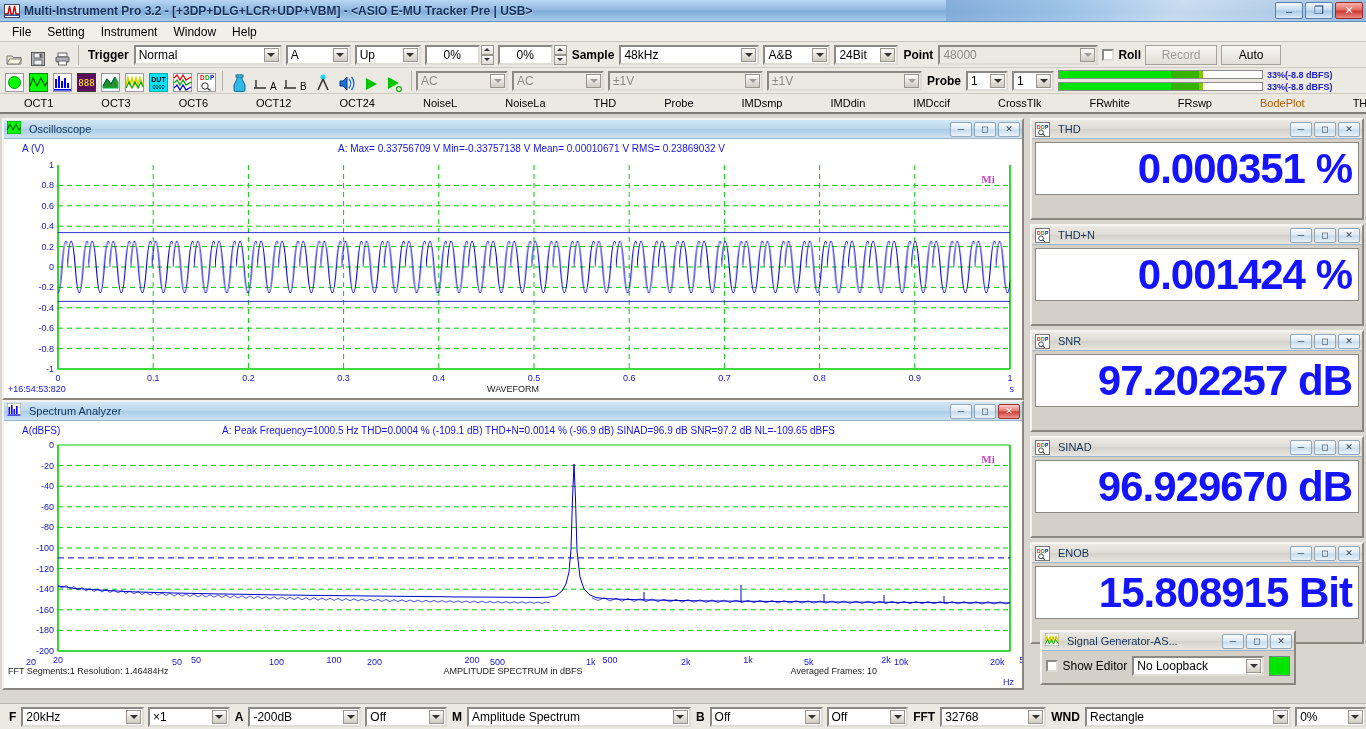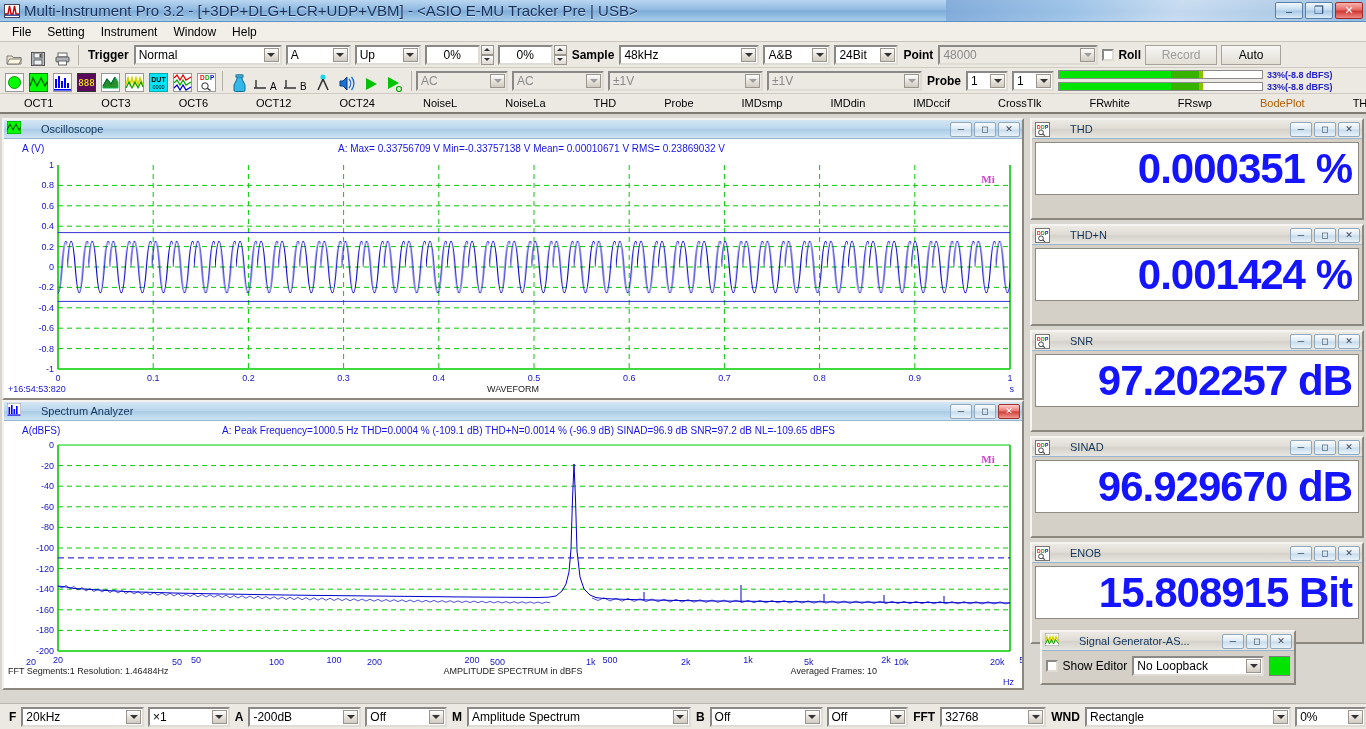--- a/index.html
+++ b/index.html
@@ -27,21 +27,21 @@
     background:linear-gradient(120deg,#7fa8d8 0%,#9fc4e8 30%,#cfe0f2 55%,#b6cfe8 80%,#8fb5dd 100%);
     opacity:.85;
   }
   .ti-logo {
     width:16px;height:14px;margin:0 4px 0 4px;
     background:#fff;border:1px solid #445;position:relative;z-index:2;
     display:flex;align-items:center;justify-content:center;
   }
   .ti-logo svg{display:block}
   #title-text {
-    font-size:15px; color:#16305a; font-weight:400; z-index:2;
+    font-size:12px; color:#16305a; font-weight:700; z-index:2;
     white-space:nowrap; text-shadow:0 1px 0 rgba(255,255,255,.5);
   }
   .win-btns { margin-left:auto; display:flex; gap:2px; padding-right:3px; z-index:3;}
   .win-btn {
     width:28px;height:17px;border:1px solid #5a7fa8;
     background:linear-gradient(180deg,#f2f8fd,#c5dcf0 45%,#a9c9e6 55%,#dceaf7);
     display:flex;align-items:center;justify-content:center;
     font-size:11px;color:#1b3a63;border-radius:2px;
   }
   .win-btn.close {
@@ -122,21 +122,21 @@
   #workspace{
     position:absolute;left:0;top:116px;right:0;bottom:26px;
     background:#d9d6cf;
   }
 
   .panel{
     position:absolute;background:#d4d0c8;
     border:2px solid;border-color:#f4f2ee #8b877f #8b877f #f4f2ee;
   }
   .panelhdr{
-    height:19px;display:flex;align-items:center;padding-left:3px;gap:20px;
+    height:19px;display:flex;align-items:center;padding-left:3px;gap:8px;
     background:linear-gradient(180deg,#d4e6f4,#b9d6ec 50%,#a9cbe5 51%,#cde3f3);
     border-bottom:1px solid #9ab6cf;
   }
   .panelhdr.inactive{background:linear-gradient(180deg,#eceae4,#dedbd4 50%,#d4d1ca 51%,#e8e6e0);}
   .phtitle{font-size:11px;color:#10335c;white-space:nowrap;}
   .phbtns{margin-left:auto;display:flex;gap:2px;padding-right:2px;}
   .phbtn{
     width:22px;height:15px;border:1px solid #8fa8bd;border-radius:2px;
     background:linear-gradient(180deg,#fbfdff,#dce9f4 48%,#c6dbec 52%,#eaf3fa);
     display:flex;align-items:center;justify-content:center;font-size:9px;color:#234;

